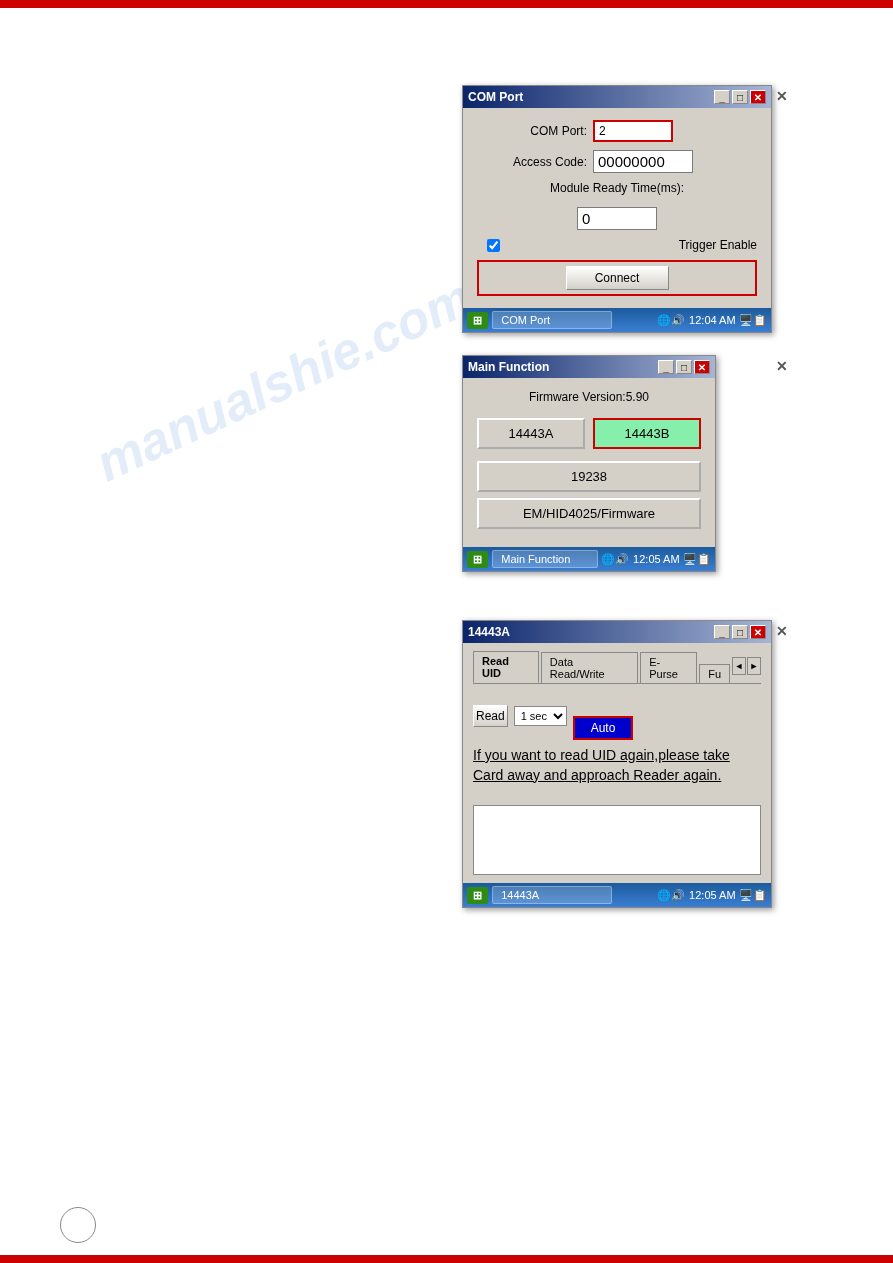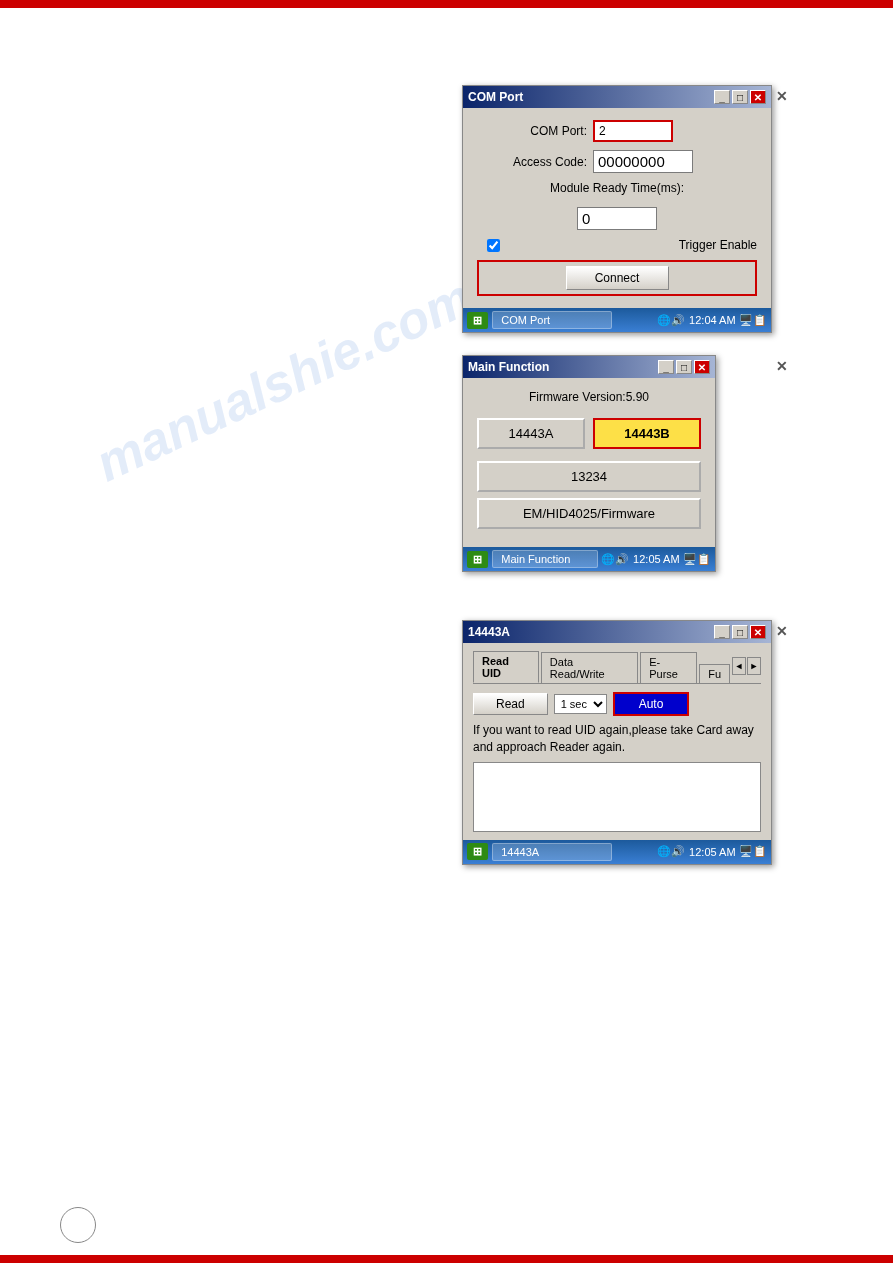--- a/index.html
+++ b/index.html
@@ -226,23 +226,22 @@
       background: #d4d0c8;
       border: 2px outset #fff;
       padding: 6px 10px;
       text-align: center;
       font-size: 13px;
       cursor: pointer;
       margin-bottom: 6px;
       color: #000;
     }
     .func-button.highlighted {
-      background: #fde047;
+      background: #86efac;
       border: 2px solid #cc0000;
-      font-weight: bold;
     }
 
     .two-col {
       display: flex;
       gap: 8px;
       margin-bottom: 6px;
     }
     .two-col .func-button {
       flex: 1;
     }
@@ -274,30 +273,32 @@
       border: 1px solid #888;
       background: #fff;
       padding: 2px 2px;
       font-size: 11px;
     }
 
     .auto-button {
       background: #0000cc;
       color: #fff;
       border: 2px solid #cc0000;
-      padding: 3px 24px;
+      padding: 3px 16px;
       font-size: 12px;
       cursor: pointer;
+      margin-top: 24px;
     }
 
     .info-text {
-      font-size: 12px;
+      font-size: 14px;
       color: #000;
-      margin-bottom: 6px;
+      margin-bottom: 20px;
       line-height: 1.4;
+      text-decoration: underline;
     }
 
     .output-area {
       width: 100%;
       height: 70px;
       border: 1px solid #888;
       background: #fff;
     }
 
     .nav-arrow {
@@ -390,21 +391,21 @@
   <div class="dialog-content">
     <div style="text-align:center; margin-bottom:14px;">
       <span>Firmware Version:5.90</span>
     </div>
 
     <div class="two-col">
       <button class="func-button">14443A</button>
       <button class="func-button highlighted">14443B</button>
     </div>
 
-    <button class="func-button" style="text-align:center;">13234</button>
+    <button class="func-button" style="text-align:center;">19238</button>
 
     <button class="func-button" style="text-align:center;">EM/HID4025/Firmware</button>
   </div>
 
   <div class="taskbar">
     <div class="taskbar-start">
       <span>⊞</span>
     </div>
     <div class="taskbar-item">Main Function</div>
     <div class="taskbar-right">
@@ -435,21 +436,21 @@
       <div class="tab">Data Read/Write</div>
       <div class="tab">E-Purse</div>
       <div class="tab">Fu</div>
       <div style="margin-left:auto; display:flex; gap:1px; align-self:center; margin-bottom:2px;">
         <div class="nav-arrow">◄</div>
         <div class="nav-arrow">►</div>
       </div>
     </div>
 
     <div class="tab-controls" style="margin-top:8px;">
-      <button class="winxp-button" style="padding: 3px 22px;">Read</button>
+      <button class="winxp-button" style="padding: 3px 2px;">Read</button>
       <select class="select-box">
         <option>1 sec</option>
         <option>2 sec</option>
         <option>5 sec</option>
       </select>
       <button class="auto-button">Auto</button>
     </div>
 
     <div class="info-text">If you want to read UID again,please take Card away and approach Reader again.</div>
 

